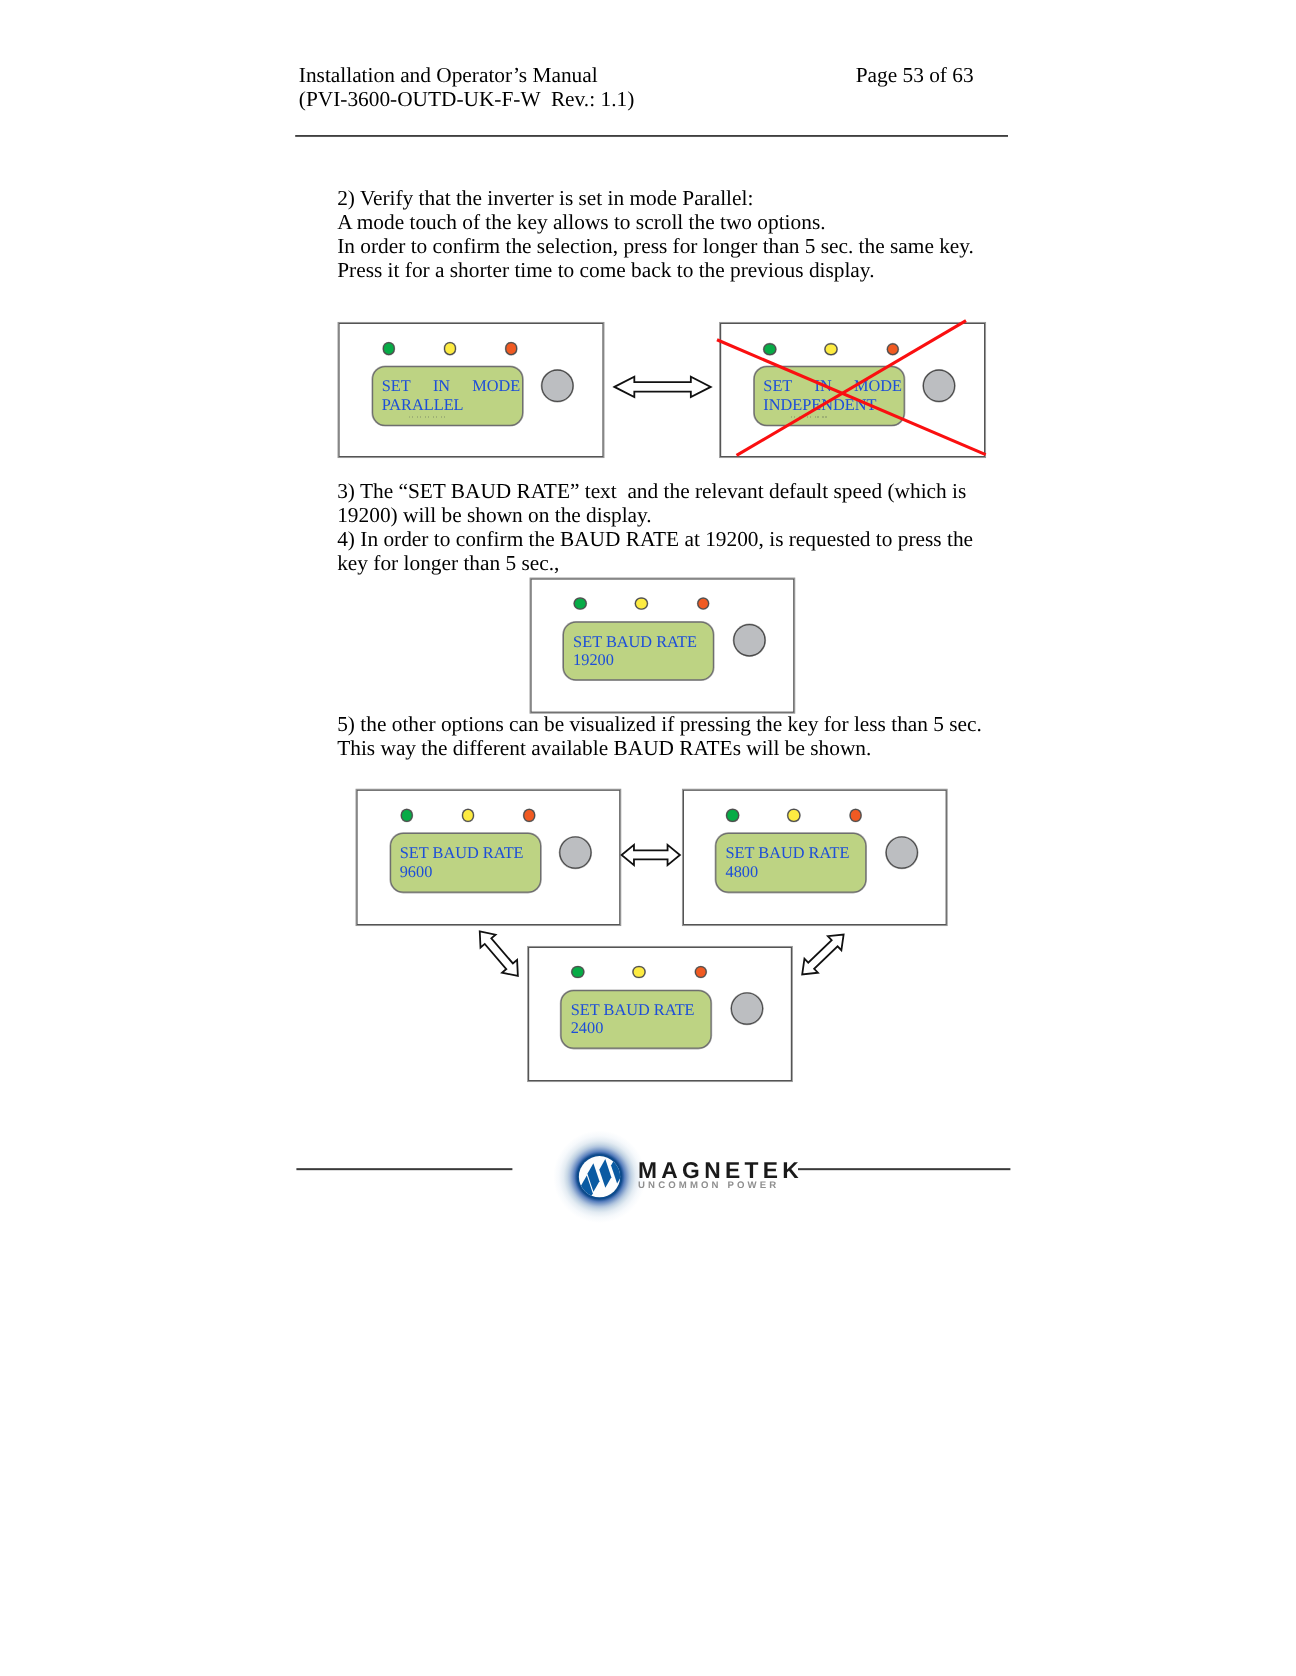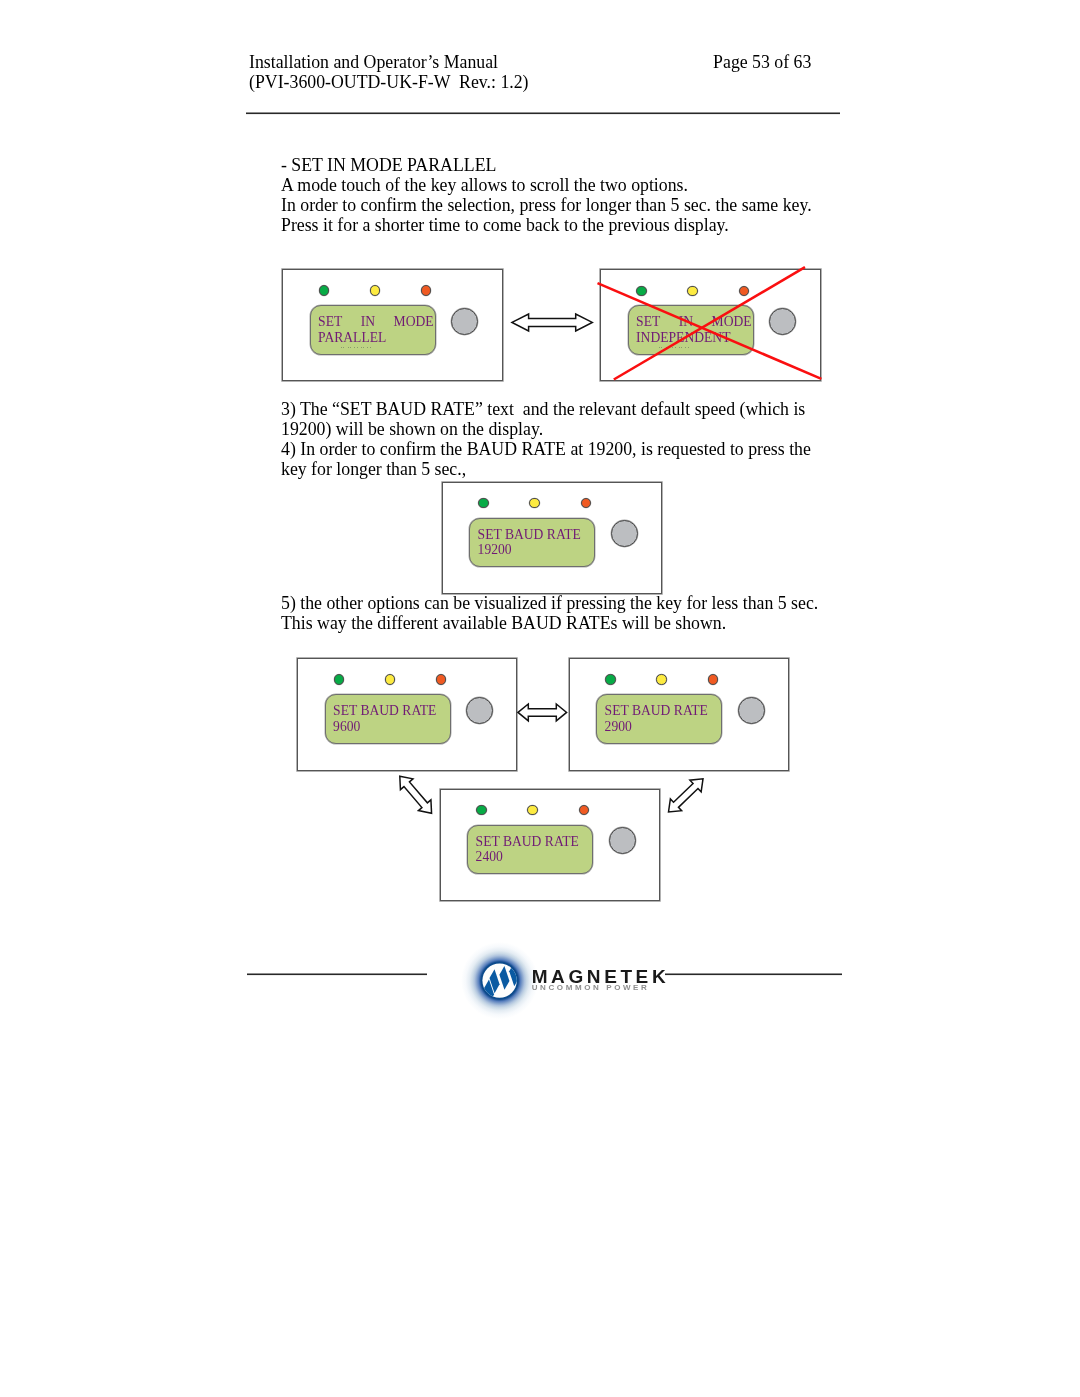--- a/index.html
+++ b/index.html
@@ -25,21 +25,21 @@
   .p2{top:398.8px;}
   .p3{top:593px;}
 
   
   .unit{position:absolute;border:1px solid #555;background:#fff;box-sizing:border-box;box-shadow:0 0 0 0.7px rgba(110,110,110,0.75);}
   .led{position:absolute;width:10.4px;height:10.4px;border-radius:50%;border:0.9px solid #4d4d4d;box-sizing:border-box;box-shadow:0 0 0 0.3px rgba(90,90,90,0.5);}
   .led.g{background:#07ab46;}
   .led.y{background:#fdeb41;}
   .led.o{background:#f05a22;}
   .lcd{position:absolute;background:#bdd383;border:1px solid #6e6e6e;border-radius:11px;box-sizing:border-box;box-shadow:0 0 0 0.5px rgba(120,120,120,0.6);
-       font-size:13.6px;line-height:15.7px;color:#701a75;}
+       font-size:13.6px;line-height:15.7px;color:#1d4ed8;}
   .lcd .l1{position:absolute;left:7.5px;right:1.0px;top:7.8px;white-space:pre;display:flex;justify-content:space-between;}
   .lcd .l1.plain{display:block;}
   .lcd .l2{position:absolute;left:7.5px;top:23.5px;white-space:pre;text-align:center;}
   .lcd .dots{position:absolute;left:30.3px;top:40.7px;width:31px;height:1.3px;
              background:repeating-linear-gradient(to right,#8a9a6c 0 1.0px,transparent 1.0px 2.4px,#8a9a6c 2.4px 3.4px,transparent 3.4px 6.6px);}
   .knob{position:absolute;width:27.3px;height:27.3px;border-radius:50%;background:#bcbec1;border:1px solid #4a4a4a;box-sizing:border-box;box-shadow:0 0 0 0.4px rgba(90,90,90,0.55);}
 
   
   .foot-rule{position:absolute;height:4px;top:972.4px;background:linear-gradient(to bottom,rgba(0,0,0,0) 0,rgba(0,0,0,0) 1.1px,rgba(0,0,0,0.55) 1.6px,#000 2.3px,rgba(0,0,0,0.45) 3.0px,rgba(0,0,0,0) 3.6px);}
   .foot-rule.left{left:247.4px;width:179.3px;}
@@ -51,26 +51,26 @@
 </head>
 <body>
 
 <div class="page">
 
   <div class="hdr">
     <div class="hdr-l1">
       <span>Installation and Operator’s Manual</span>
       <span class="hdr-page">Page 53 of 63</span>
     </div>
-    <div class="hdr-l2"><span>(</span><span class="b">PVI-3600-OUTD-UK-F-W</span><span>  Rev.: 1.2)</span></div>
+    <div class="hdr-l2"><span>(</span><span class="b">PVI-3600-OUTD-UK-F-W</span><span>  Rev.: 1.1)</span></div>
   </div>
   <div class="hdr-rule"></div>
 
   <div class="para p1">
-    <div>- SET IN MODE PARALLEL</div>
+    <div>2) Verify that the inverter is set in mode Parallel:</div>
     <div>A mode touch of the key allows to scroll the two options.</div>
     <div>In order to confirm the selection, press for longer than 5 sec. the same key.</div>
     <div>Press it for a shorter time to come back to the previous display.</div>
   </div>
 
   <div class="para p2">
     <div>3) The “SET BAUD RATE” text  and the relevant default speed (which is</div>
     <div>19200) will be shown on the display.</div>
     <div>4) In order to confirm the BAUD RATE at 19200, is requested to press the</div>
     <div>key for longer than 5 sec.,</div>
@@ -135,21 +135,21 @@
     </div>
     <div class="knob" style="left:168.2px;top:37.7px;"></div>
   </div>
 
   <div class="unit" style="left:568.5px;top:658px;width:220px;height:112.5px;">
     <div class="led g" style="left:35.7px;top:15.3px;"></div>
     <div class="led y" style="left:86.8px;top:15.3px;"></div>
     <div class="led o" style="left:138.0px;top:15.3px;"></div>
     <div class="lcd" style="left:26.6px;top:35.3px;width:126px;height:49.3px;">
       <div class="l1 plain">SET BAUD RATE</div>
-      <div class="l2">2900</div>
+      <div class="l2">4800</div>
     </div>
     <div class="knob" style="left:168.2px;top:37.7px;"></div>
   </div>
 
   <div class="unit" style="left:439.5px;top:788.5px;width:220px;height:112px;">
     <div class="led g" style="left:35.7px;top:15.3px;"></div>
     <div class="led y" style="left:86.8px;top:15.3px;"></div>
     <div class="led o" style="left:138.0px;top:15.3px;"></div>
     <div class="lcd" style="left:26.6px;top:35.3px;width:126px;height:49.3px;">
       <div class="l1 plain">SET BAUD RATE</div>

